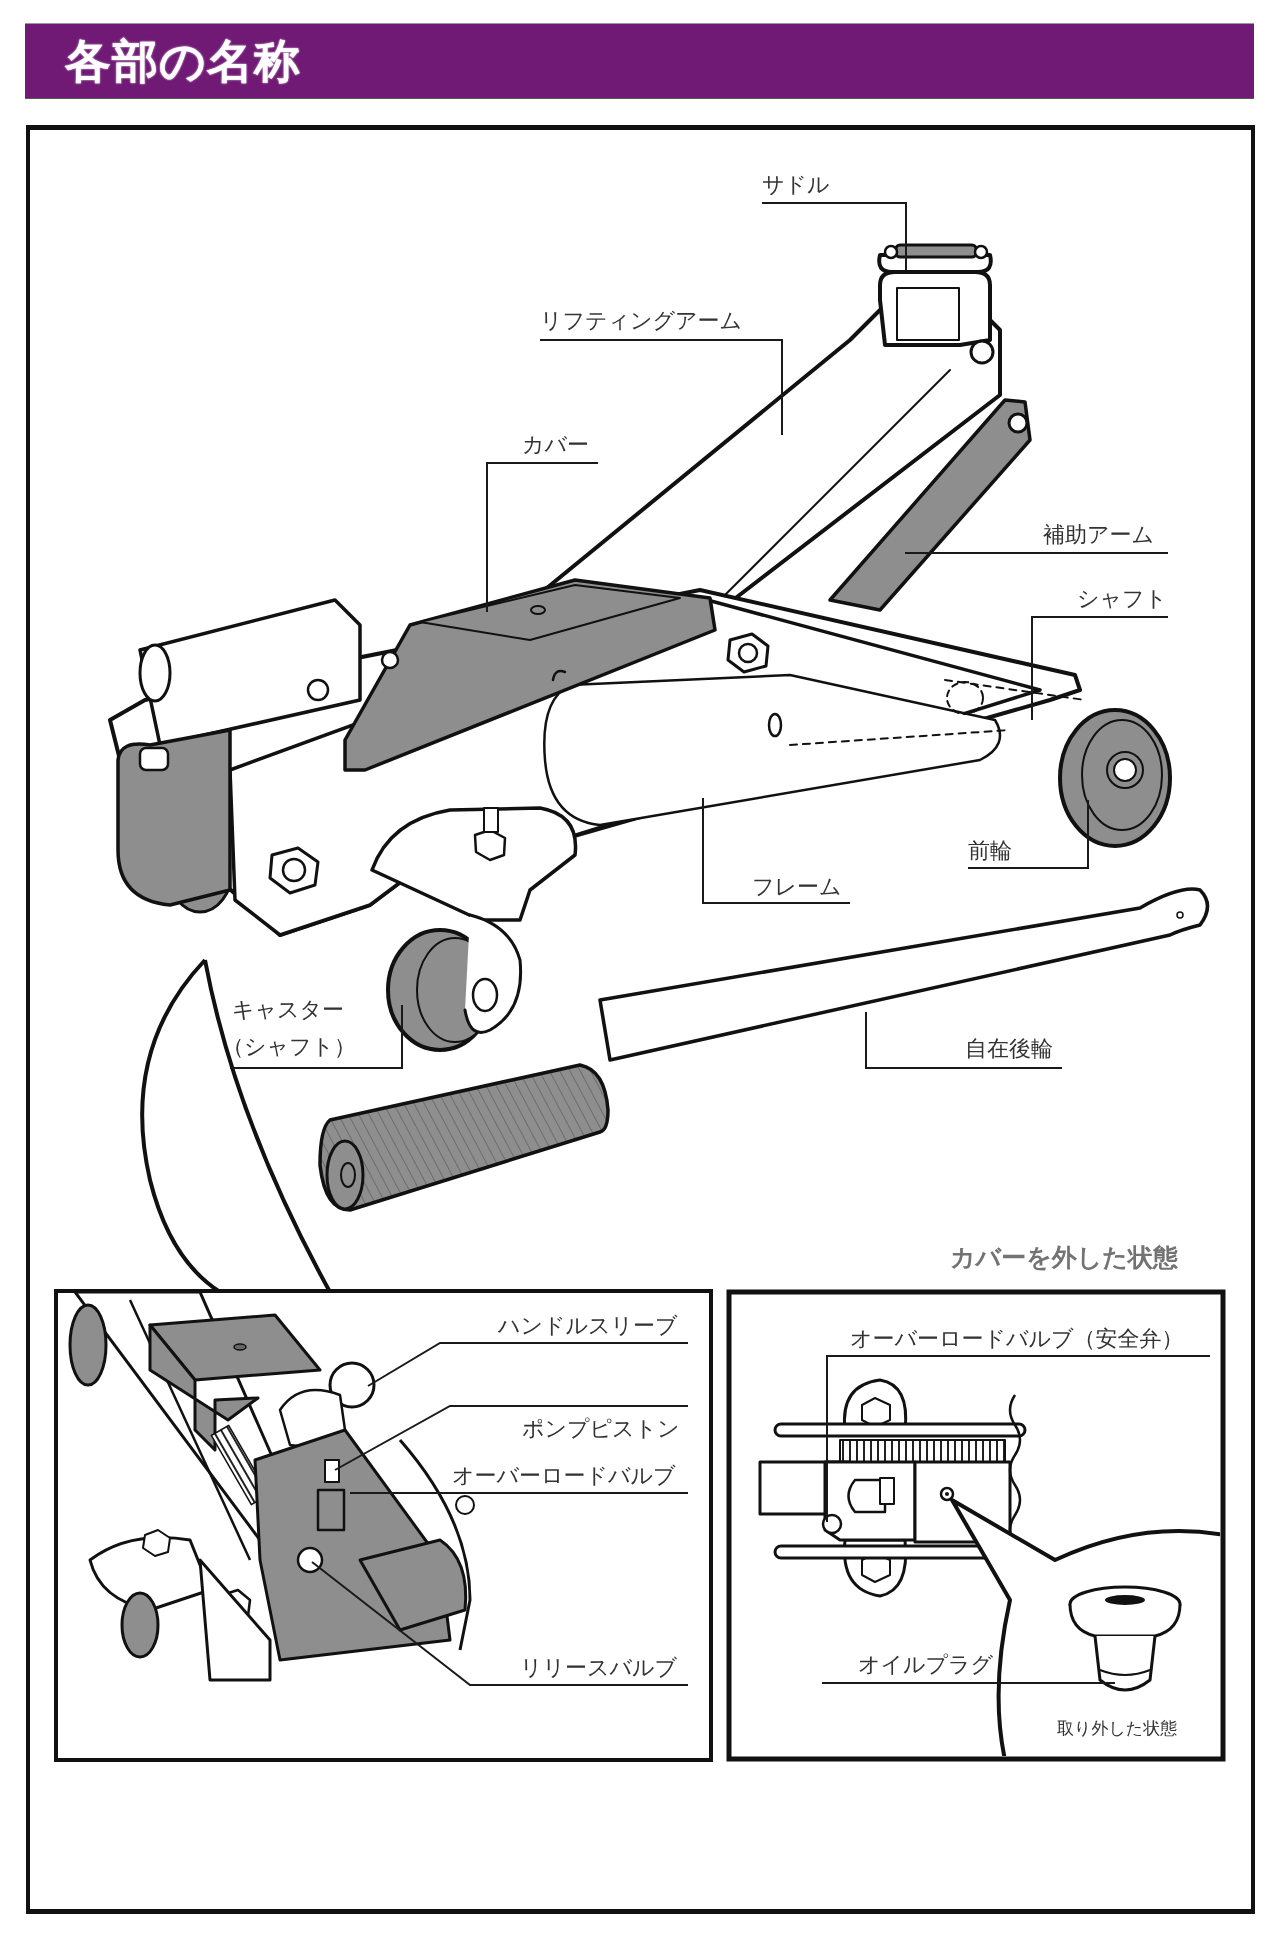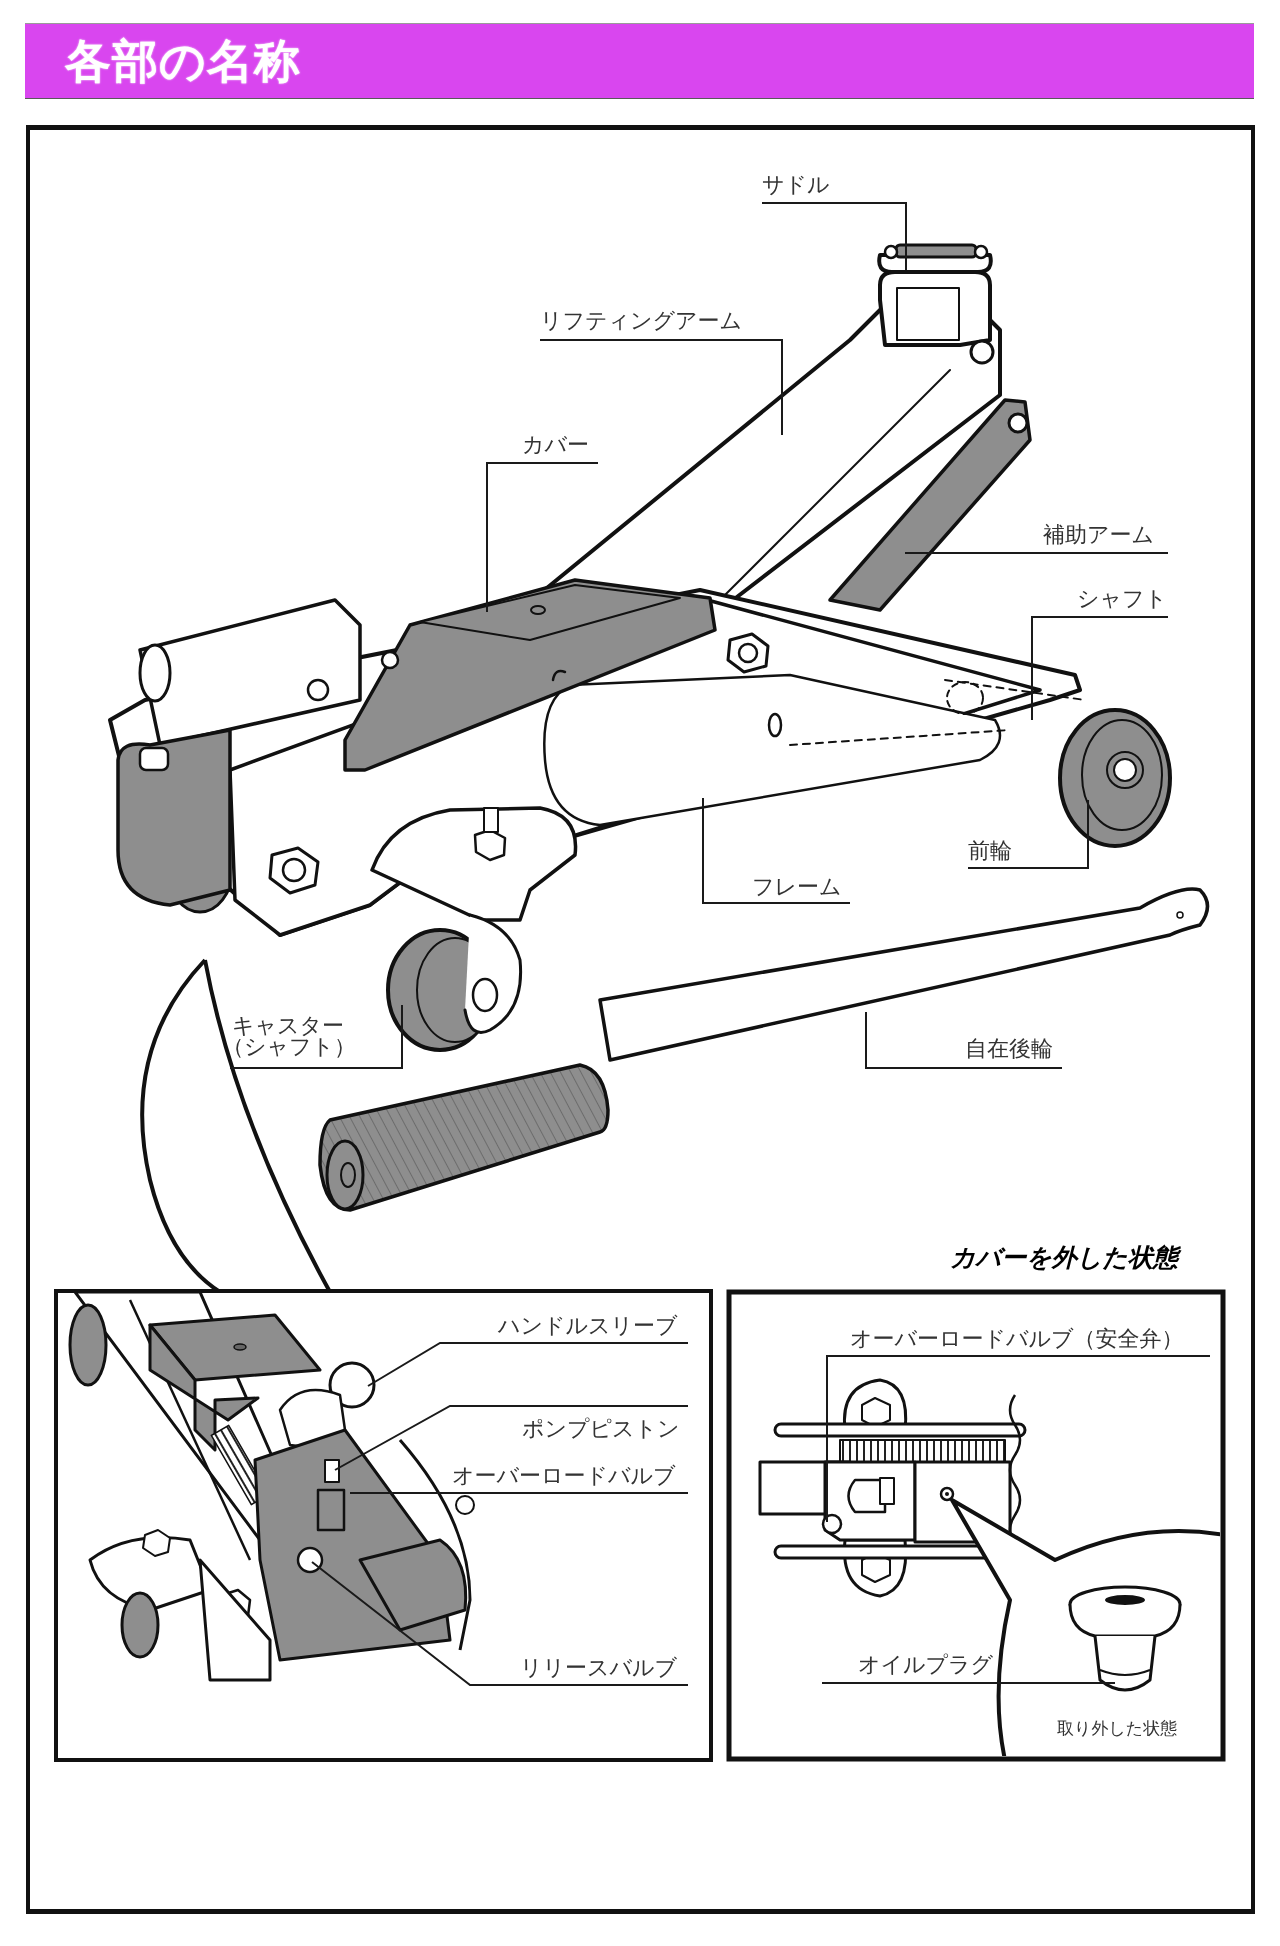--- a/index.html
+++ b/index.html
@@ -1,28 +1,28 @@
 <!DOCTYPE html>
 <html><head>
 <meta charset="utf-8">
 <style>
   html, body { margin:0; padding:0; background:#ffffff; }
   body { width:1280px; height:1946px; position:relative; overflow:hidden;
          font-family:"DejaVu Sans", "Liberation Sans", sans-serif; color:#2a2a2a; }
   .title-bar { position:absolute; left:25px; top:23px; width:1229px; height:74px;
-               background:#d946ef; border-top:1px solid #9a9a9a; border-bottom:1px solid #5a5a5a; }
+               background:#701a75; border-top:1px solid #9a9a9a; border-bottom:1px solid #5a5a5a; }
   .title-text { position:absolute; left:40px; top:6px; font-size:46px; font-weight:bold;
                 color:#ffffff; letter-spacing:1px; line-height:62px;
                 text-shadow:0 0 2px #ffffff; }
   .outer-frame { position:absolute; left:26px; top:125px; width:1221px; height:1779px;
                  border:4px solid #111; border-top-width:5px; border-bottom-width:5px; box-sizing:content-box; }
   svg.art { position:absolute; left:0; top:0; width:1280px; height:1946px; }
   .lbl { position:absolute; font-size:22px; color:#333; white-space:nowrap; line-height:26px; }
   .lbl.small { font-size:17px; }
-  .lbl.heading { font-size:25px; font-weight:bold; color:#000000;font-style:italic; }
+  .lbl.heading { font-size:25px; font-weight:bold; color:#737373; }
 </style>
 </head>
 <body>
 
 <div class="title-bar">
   <div class="title-text">各部の名称</div>
 </div>
 
 <div class="outer-frame"></div>
 
@@ -215,21 +215,21 @@
   </g>
 </svg>
 
 <div class="lbl" style="left:762px;top:172px;text-align:center;">サドル</div>
 <div class="lbl" style="left:540px;top:308px;">リフティングアーム</div>
 <div class="lbl" style="left:522px;top:432px;">カバー</div>
 <div class="lbl" style="left:1043px;top:522px;">補助アーム</div>
 <div class="lbl" style="left:1077px;top:586px;">シャフト</div>
 <div class="lbl" style="left:968px;top:838px;">前輪</div>
 <div class="lbl" style="left:752px;top:874px;">フレーム</div>
-<div class="lbl" style="left:232px;top:997px;margin-top:16px;">キャスター</div>
+<div class="lbl" style="left:232px;top:997px;">キャスター</div>
 <div class="lbl" style="left:222px;top:1034px;">（シャフト）</div>
 <div class="lbl" style="left:965px;top:1036px;">自在後輪</div>
 
 <div class="lbl" style="left:498px;top:1313px;">ハンドルスリーブ</div>
 <div class="lbl" style="left:522px;top:1376px;margin-top:40px;">ポンプピストン</div>
 <div class="lbl" style="left:452px;top:1463px;">オーバーロードバルブ</div>
 <div class="lbl" style="left:520px;top:1655px;">リリースバルブ</div>
 
 <div class="lbl heading" style="left:950px;top:1245px;">カバーを外した状態</div>
 <div class="lbl" style="left:850px;top:1326px;">オーバーロードバルブ（安全弁）</div>

